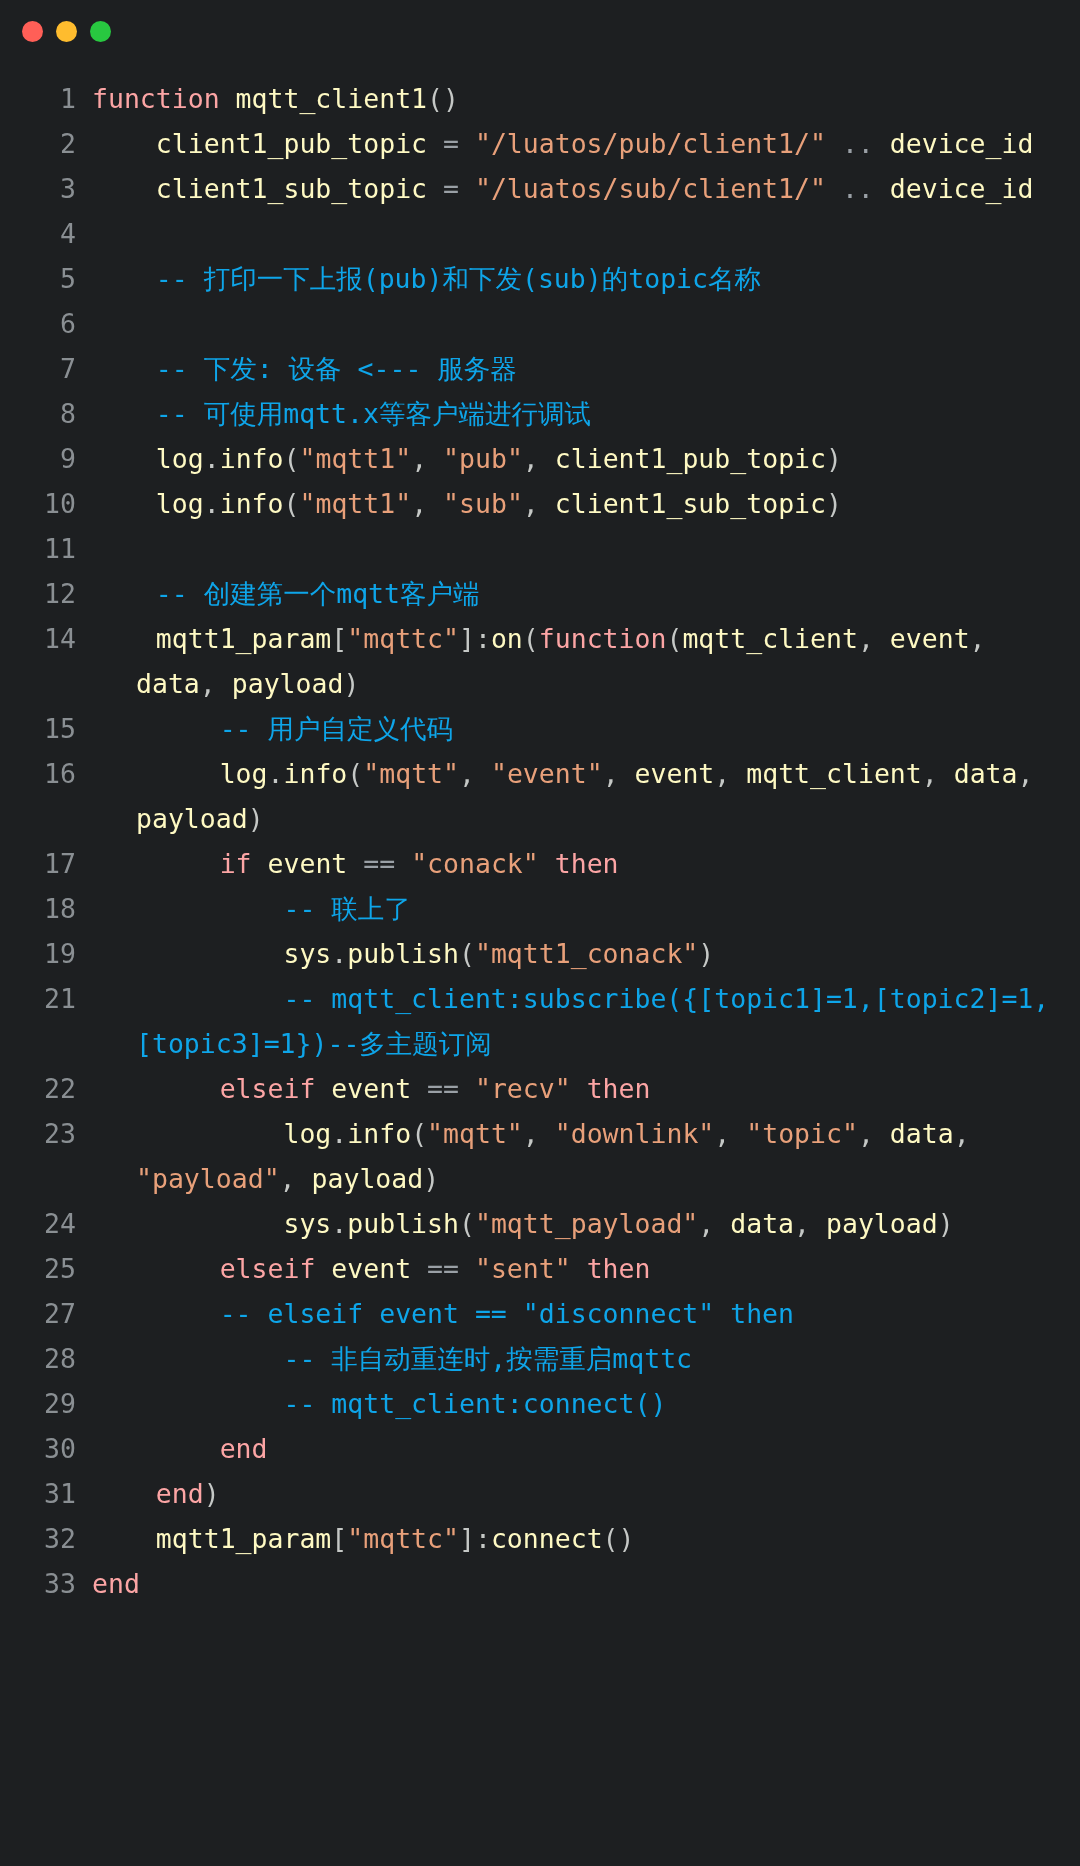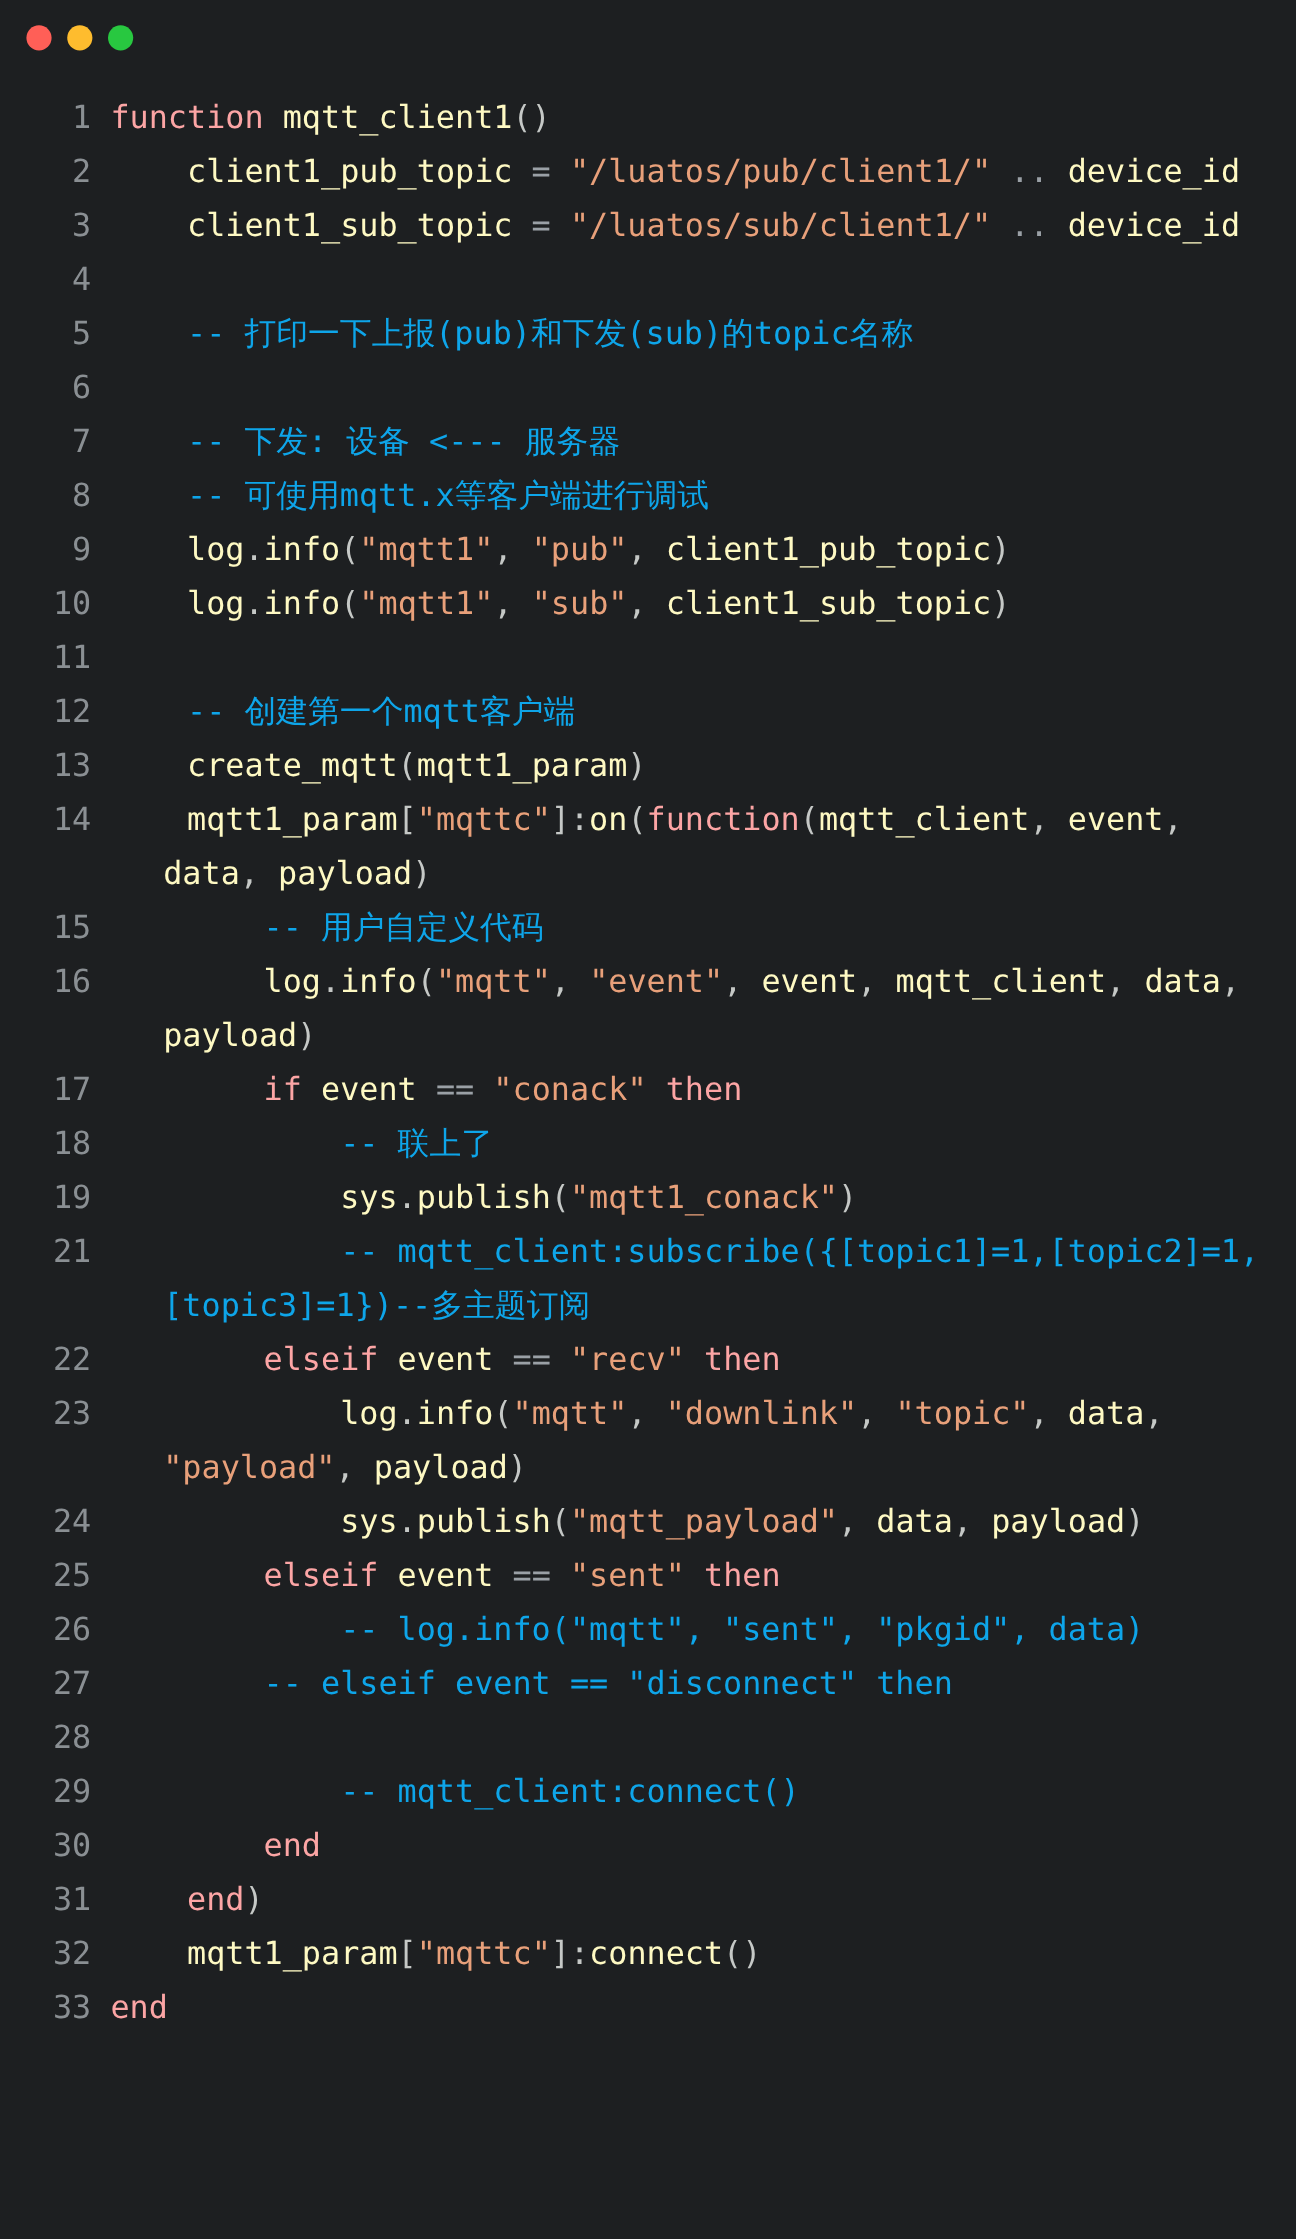--- a/index.html
+++ b/index.html
@@ -102,35 +102,33 @@
       <div class="code-line"><span class="gutter">3</span><span class="code-content"><span class="t-plain">    </span><span class="t-var">client1_sub_topic</span><span class="t-op"> = </span><span class="t-str">"/luatos/sub/client1/"</span><span class="t-op"> .. </span><span class="t-var">device_id</span></span></div>
       <div class="code-line"><span class="gutter">4</span><span class="code-content"></span></div>
       <div class="code-line"><span class="gutter">5</span><span class="code-content"><span class="t-plain">    </span><span class="t-com">-- 打印一下上报(pub)和下发(sub)的topic名称</span></span></div>
       <div class="code-line"><span class="gutter">6</span><span class="code-content"><span class="t-plain">    </span></span></div>
       <div class="code-line"><span class="gutter">7</span><span class="code-content"><span class="t-plain">    </span><span class="t-com">-- 下发: 设备 &lt;--- 服务器</span></span></div>
       <div class="code-line"><span class="gutter">8</span><span class="code-content"><span class="t-plain">    </span><span class="t-com">-- 可使用mqtt.x等客户端进行调试</span></span></div>
       <div class="code-line"><span class="gutter">9</span><span class="code-content"><span class="t-plain">    </span><span class="t-id">log</span><span class="t-punct">.</span><span class="t-id">info</span><span class="t-punct">(</span><span class="t-str">"mqtt1"</span><span class="t-punct">, </span><span class="t-str">"pub"</span><span class="t-punct">, </span><span class="t-var">client1_pub_topic</span><span class="t-punct">)</span></span></div>
       <div class="code-line"><span class="gutter">10</span><span class="code-content"><span class="t-plain">    </span><span class="t-id">log</span><span class="t-punct">.</span><span class="t-id">info</span><span class="t-punct">(</span><span class="t-str">"mqtt1"</span><span class="t-punct">, </span><span class="t-str">"sub"</span><span class="t-punct">, </span><span class="t-var">client1_sub_topic</span><span class="t-punct">)</span></span></div>
       <div class="code-line"><span class="gutter">11</span><span class="code-content"></span></div>
       <div class="code-line"><span class="gutter">12</span><span class="code-content"><span class="t-plain">    </span><span class="t-com">-- 创建第一个mqtt客户端</span></span></div>
-      <div class="code-line"><span class="gutter">13</span><span class="code-content"><span class="t-plain">    </span><span class="t-id">create_mqtt</span><span class="t-punct">(</span><span class="t-var">mqtt1_param</span><span class="t-punct">)</span></span></div>
       <div class="code-line"><span class="gutter">14</span><span class="code-content"><span class="t-plain">    </span><span class="t-var">mqtt1_param</span><span class="t-punct">[</span><span class="t-str">"mqttc"</span><span class="t-punct">]:</span><span class="t-id">on</span><span class="t-punct">(</span><span class="t-kw">function</span><span class="t-punct">(</span><span class="t-var">mqtt_client</span><span class="t-punct">, </span><span class="t-var">event</span><span class="t-punct">, </span><span class="t-var">data</span><span class="t-punct">, </span><span class="t-var">payload</span><span class="t-punct">)</span></span></div>
       <div class="code-line"><span class="gutter">15</span><span class="code-content"><span class="t-plain">        </span><span class="t-com">-- 用户自定义代码</span></span></div>
       <div class="code-line"><span class="gutter">16</span><span class="code-content"><span class="t-plain">        </span><span class="t-id">log</span><span class="t-punct">.</span><span class="t-id">info</span><span class="t-punct">(</span><span class="t-str">"mqtt"</span><span class="t-punct">, </span><span class="t-str">"event"</span><span class="t-punct">, </span><span class="t-var">event</span><span class="t-punct">, </span><span class="t-var">mqtt_client</span><span class="t-punct">, </span><span class="t-var">data</span><span class="t-punct">, </span><span class="t-var">payload</span><span class="t-punct">)</span></span></div>
       <div class="code-line"><span class="gutter">17</span><span class="code-content"><span class="t-plain">        </span><span class="t-kw">if</span><span class="t-plain"> </span><span class="t-var">event</span><span class="t-op"> == </span><span class="t-str">"conack"</span><span class="t-plain"> </span><span class="t-kw">then</span></span></div>
       <div class="code-line"><span class="gutter">18</span><span class="code-content"><span class="t-plain">            </span><span class="t-com">-- 联上了</span></span></div>
       <div class="code-line"><span class="gutter">19</span><span class="code-content"><span class="t-plain">            </span><span class="t-id">sys</span><span class="t-punct">.</span><span class="t-id">publish</span><span class="t-punct">(</span><span class="t-str">"mqtt1_conack"</span><span class="t-punct">)</span></span></div>
       <div class="code-line"><span class="gutter">21</span><span class="code-content"><span class="t-plain">            </span><span class="t-com">-- mqtt_client:subscribe({[topic1]=1,[topic2]=1,[topic3]=1})--多主题订阅</span></span></div>
       <div class="code-line"><span class="gutter">22</span><span class="code-content"><span class="t-plain">        </span><span class="t-kw">elseif</span><span class="t-plain"> </span><span class="t-var">event</span><span class="t-op"> == </span><span class="t-str">"recv"</span><span class="t-plain"> </span><span class="t-kw">then</span></span></div>
       <div class="code-line"><span class="gutter">23</span><span class="code-content"><span class="t-plain">            </span><span class="t-id">log</span><span class="t-punct">.</span><span class="t-id">info</span><span class="t-punct">(</span><span class="t-str">"mqtt"</span><span class="t-punct">, </span><span class="t-str">"downlink"</span><span class="t-punct">, </span><span class="t-str">"topic"</span><span class="t-punct">, </span><span class="t-var">data</span><span class="t-punct">, </span><span class="t-str">"payload"</span><span class="t-punct">, </span><span class="t-var">payload</span><span class="t-punct">)</span></span></div>
       <div class="code-line"><span class="gutter">24</span><span class="code-content"><span class="t-plain">            </span><span class="t-id">sys</span><span class="t-punct">.</span><span class="t-id">publish</span><span class="t-punct">(</span><span class="t-str">"mqtt_payload"</span><span class="t-punct">, </span><span class="t-var">data</span><span class="t-punct">, </span><span class="t-var">payload</span><span class="t-punct">)</span></span></div>
       <div class="code-line"><span class="gutter">25</span><span class="code-content"><span class="t-plain">        </span><span class="t-kw">elseif</span><span class="t-plain"> </span><span class="t-var">event</span><span class="t-op"> == </span><span class="t-str">"sent"</span><span class="t-plain"> </span><span class="t-kw">then</span></span></div>
-      <div class="code-line"><span class="gutter">26</span><span class="code-content"><span class="t-plain">            </span><span class="t-com">-- log.info("mqtt", "sent", "pkgid", data)</span></span></div>
       <div class="code-line"><span class="gutter">27</span><span class="code-content"><span class="t-plain">        </span><span class="t-com">-- elseif event == "disconnect" then</span></span></div>
-      <div class="code-line"><span class="gutter">28</span><span class="code-content"><span class="t-plain">            </span></span></div>
+      <div class="code-line"><span class="gutter">28</span><span class="code-content"><span class="t-plain">            </span><span class="t-com">-- 非自动重连时,按需重启mqttc</span></span></div>
       <div class="code-line"><span class="gutter">29</span><span class="code-content"><span class="t-plain">            </span><span class="t-com">-- mqtt_client:connect()</span></span></div>
       <div class="code-line"><span class="gutter">30</span><span class="code-content"><span class="t-plain">        </span><span class="t-kw">end</span></span></div>
       <div class="code-line"><span class="gutter">31</span><span class="code-content"><span class="t-plain">    </span><span class="t-kw">end</span><span class="t-punct">)</span></span></div>
       <div class="code-line"><span class="gutter">32</span><span class="code-content"><span class="t-plain">    </span><span class="t-var">mqtt1_param</span><span class="t-punct">[</span><span class="t-str">"mqttc"</span><span class="t-punct">]:</span><span class="t-id">connect</span><span class="t-punct">()</span></span></div>
       <div class="code-line"><span class="gutter">33</span><span class="code-content"><span class="t-kw">end</span></span></div>
     </div>
 
 </div>
 
 </body></html>

